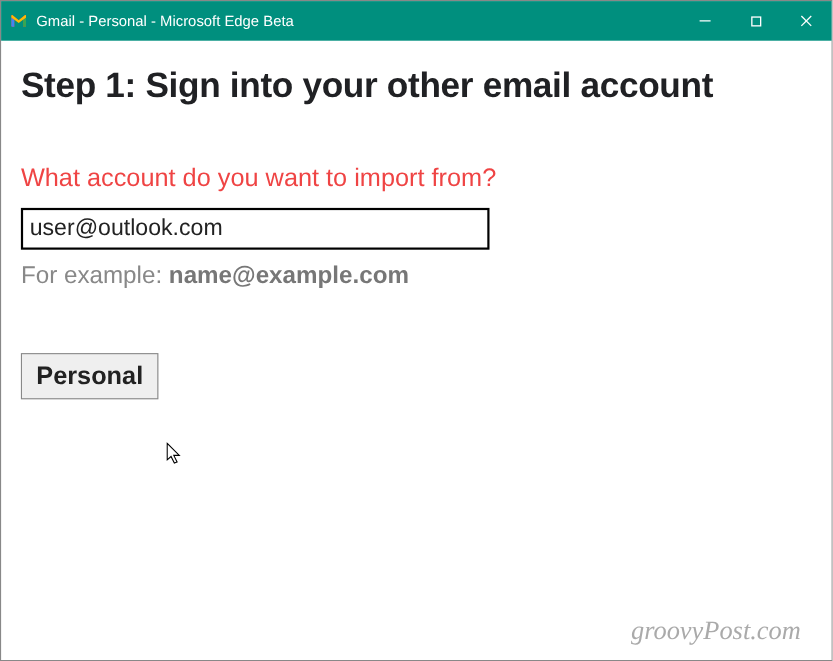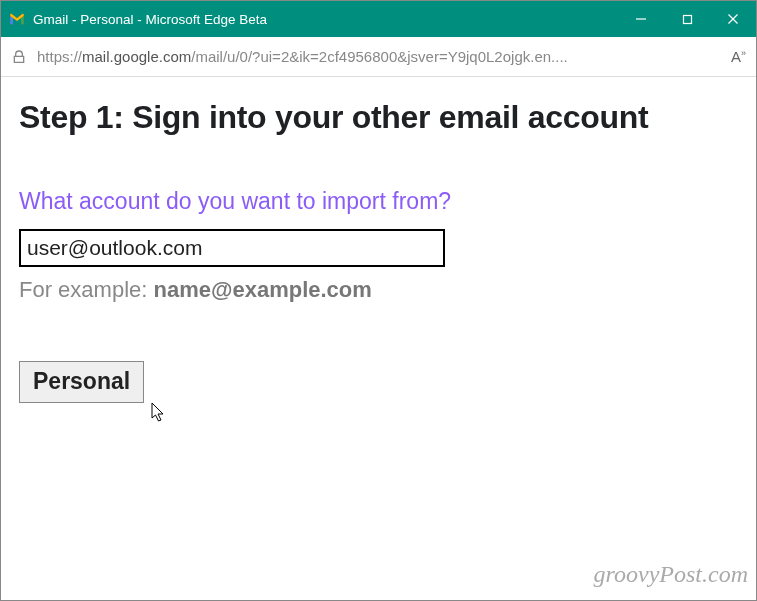--- a/index.html
+++ b/index.html
@@ -75,21 +75,21 @@
     .page {
       padding: 22px 18px 0 18px;
     }
     .page h1 {
       font-size: 32px;
       font-weight: 700;
       letter-spacing: -0.3px;
       color: #202124;
     }
     .prompt {
-      color: #8b5cf6;
+      color: #ef4444;
       font-size: 23px;
       margin-top: 52px;
       font-weight: 400;
     }
     .email-input {
       margin-top: 14px;
       width: 426px;
       height: 38px;
       border: 2px solid #000;
       padding: 2px 6px;
@@ -124,21 +124,21 @@
     .cursor {
       position: absolute;
       left: 150px;
       top: 401px;
       width: 16px; height: 22px;
       pointer-events: none;
     }
     
     .watermark {
       position: absolute;
-      right: 8px;
+      right: 28px;
       bottom: 12px;
       font-family: Georgia, "Times New Roman", serif;
       font-style: italic;
       font-size: 24px;
       color: #aaa;
     }
   </style>
 </head>
 <body>
 
@@ -169,31 +169,20 @@
       </div>
       <div class="win-btn">
         <svg width="12" height="12" viewBox="0 0 12 12">
             <line x1="1.5" y1="1.5" x2="10.5" y2="10.5" stroke="#fff" stroke-width="1.2"></line>
             <line x1="10.5" y1="1.5" x2="1.5" y2="10.5" stroke="#fff" stroke-width="1.2"></line>
           </svg>
       </div>
     </div>
   </div>
 
-  <div class="addressbar">
-    <span class="lock">
-      <svg viewBox="0 0 24 24" width="16" height="16">
-          <path fill="none" stroke="#888" stroke-width="2" d="M7 11V8a5 5 0 0 1 10 0v3M5 11h14v9H5z"></path>
-        </svg>
-    </span>
-    <span class="url">
-      <span>https://</span><span class="host">mail.google.com</span><span>/mail/u/0/?ui=2&amp;ik=2cf4956800&amp;jsver=Y9jq0L2ojgk.en....</span>
-    </span>
-    <span class="aa">A<sup>»</sup></span>
-  </div>
 
   <div class="page">
     <h1>Step 1: Sign into your other email account</h1>
     <div class="prompt">What account do you want to import from?</div>
     <input class="email-input" type="text" value="user@outlook.com" style="">
     <div class="example">
       <span>For example: </span><span class="bold">name@example.com</span>
     </div>
     <div class="button-row">
       <button class="btn primary">Personal</button>

